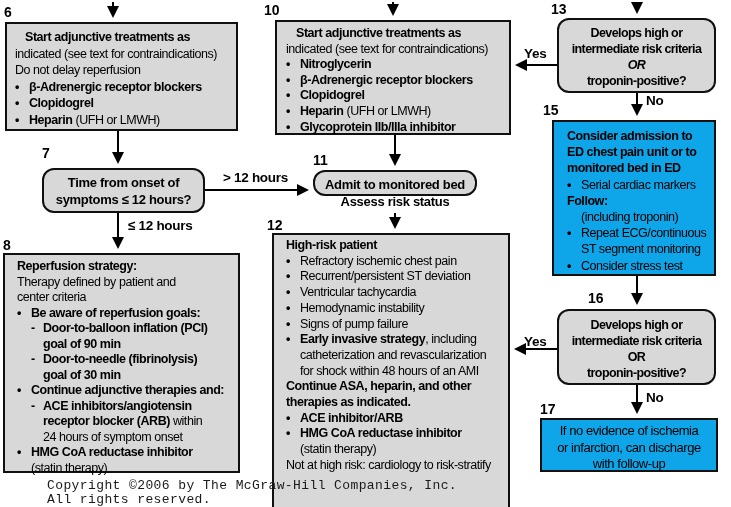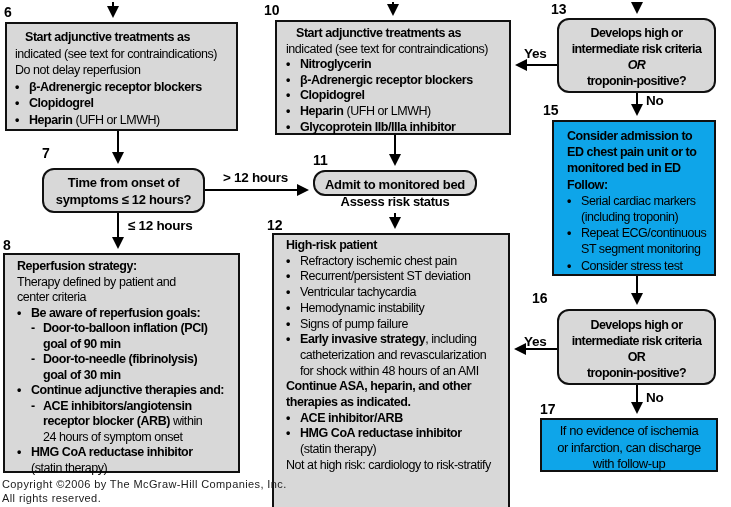--- a/index.html
+++ b/index.html
@@ -16,22 +16,22 @@
   .p1{padding-left:14px;}
   .p2{padding-left:26px;}
   .p3{padding-left:10px;}
   .s-b{font-weight:bold;}
   .s-r{font-weight:normal;}
   .s-bi{font-weight:bold;font-style:italic;}
   .s-m{font-weight:bold;display:inline-block;width:14px;}
   .s-m2{font-weight:bold;display:inline-block;width:12px;}
   .num{position:absolute;font-weight:bold;font-size:14px;letter-spacing:0;}
   .elabel{position:absolute;font-weight:bold;font-size:13.5px;letter-spacing:-0.3px;}
-  .footer{position:absolute;font-family:Liberation Sans, sans-serif;font-size:11px;
-          letter-spacing:0.4px;color:#1a1a1a;}
+  .footer{position:absolute;font-family:Liberation Mono, monospace;font-size:13px;
+          letter-spacing:0.4px;color:#1a1a1a;margin-left:45px;}
   svg.arrows{position:absolute;left:0;top:0;width:731px;height:507px;pointer-events:none;}
 </style>
 </head>
 <body>
 
 <div class="stage">
 
   <svg class="arrows" viewBox="0 0 731 507">
     <defs>
       <marker id="ah" markerWidth="6" markerHeight="6" refX="5" refY="3" orient="auto">
@@ -56,21 +56,21 @@
   </svg>
 
   <div class="num" style="left:4px;top:4px">6</div>
   <div class="num" style="left:42px;top:145px">7</div>
   <div class="num" style="left:3px;top:237px">8</div>
   <div class="num" style="left:264px;top:2px">10</div>
   <div class="num" style="left:313px;top:152px">11</div>
   <div class="num" style="left:267px;top:217px">12</div>
   <div class="num" style="left:551px;top:1px">13</div>
   <div class="num" style="left:543px;top:102px">15</div>
-  <div class="num" style="left:532px;top:290px">16</div>
+  <div class="num" style="left:588px;top:290px">16</div>
   <div class="num" style="left:540px;top:401px">17</div>
 
   <div class="box" style="left:5px;top:22px;width:233px;height:109px;line-height:16.5px;padding:5px 4px 0 8px">
       <div class="ln p3"><span class="s-b">Start adjunctive treatments as</span></div>
       <div class="ln p0"><span class="s-r">indicated (see text for contraindications)</span></div>
       <div class="ln p0"><span class="s-r">Do not delay reperfusion</span></div>
       <div class="ln p0"><span class="s-m">•</span><span class="s-b">β-Adrenergic receptor blockers</span></div>
       <div class="ln p0"><span class="s-m">•</span><span class="s-b">Clopidogrel</span></div>
       <div class="ln p0"><span class="s-m">•</span><span class="s-b">Heparin</span><span class="s-r"> (UFH or LMWH)</span></div>
     </div>
@@ -134,22 +134,22 @@
       <div class="ln p0"><span class="s-b">Develops high or</span></div>
       <div class="ln p0"><span class="s-b">intermediate risk criteria</span></div>
       <div class="ln p0"><span class="s-bi">OR</span></div>
       <div class="ln p0"><span class="s-b">troponin-positive?</span></div>
     </div>
 
   <div class="box white" style="left:552px;top:120px;width:164px;height:156px;line-height:16.2px;padding:6px 3px 0 13px">
       <div class="ln p0"><span class="s-b">Consider admission to</span></div>
       <div class="ln p0"><span class="s-b">ED chest pain unit or to</span></div>
       <div class="ln p0"><span class="s-b">monitored bed in ED</span></div>
+      <div class="ln p0"><span class="s-m">•</span><span class="s-r">Serial cardiac markers</span></div>
       <div class="ln p0"><span class="s-b">Follow:</span></div>
-      <div class="ln p0"><span class="s-m">•</span><span class="s-r">Serial cardiac markers</span></div>
       <div class="ln p1"><span class="s-r">(including troponin)</span></div>
       <div class="ln p0"><span class="s-m">•</span><span class="s-r">Repeat ECG/continuous</span></div>
       <div class="ln p1"><span class="s-r">ST segment monitoring</span></div>
       <div class="ln p0"><span class="s-m">•</span><span class="s-r">Consider stress test</span></div>
     </div>
 
   <div class="box round" style="left:557px;top:309px;width:159px;height:76px;line-height:16px;padding-top:6px;letter-spacing:-0.6px">
       <div class="ln p0"><span class="s-b">Develops high or</span></div>
       <div class="ln p0"><span class="s-b">intermediate risk criteria</span></div>
       <div class="ln p0"><span class="s-b">OR</span></div>

